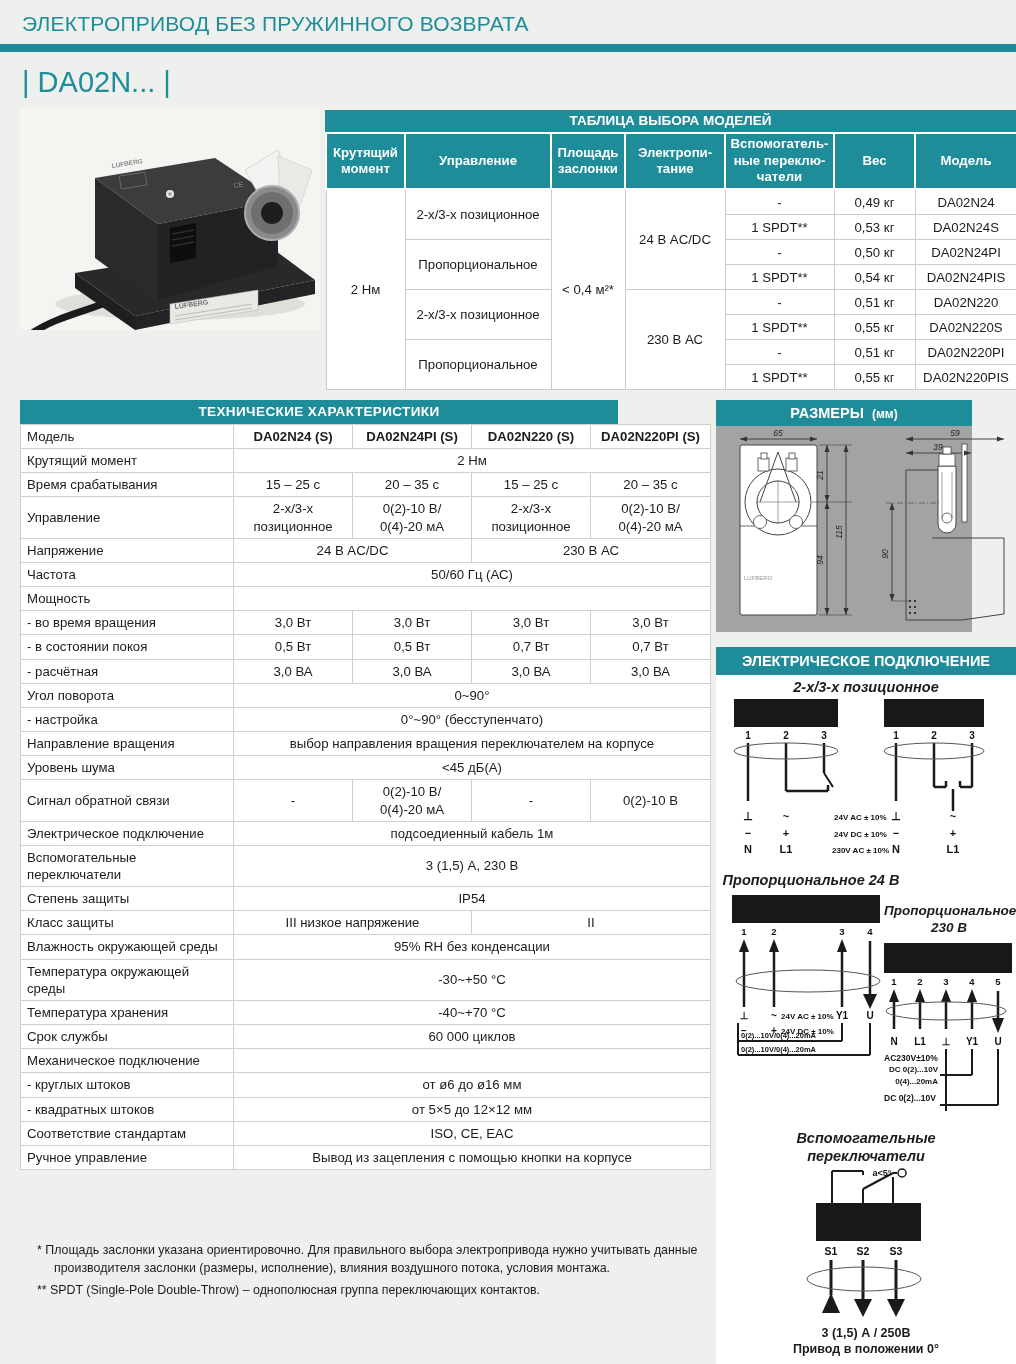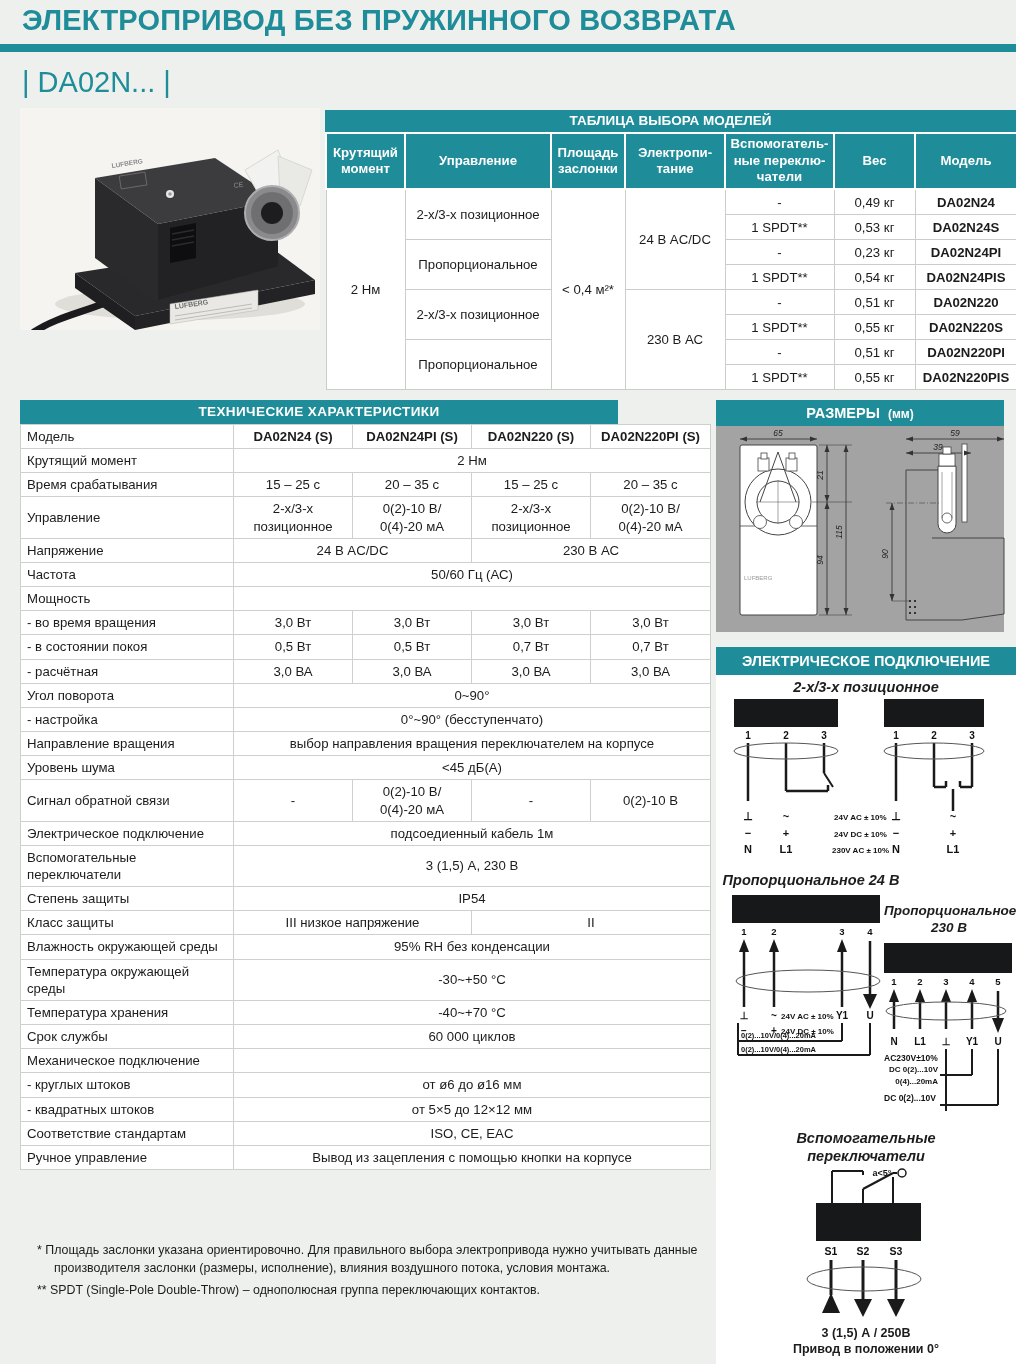--- a/index.html
+++ b/index.html
@@ -1,45 +1,45 @@
 <!DOCTYPE html>
 <html><head>
 <meta charset="utf-8">
 <style>
   html,body { margin:0; padding:0; }
   body { background:#edf0ed; font-family:"Liberation Sans", sans-serif; color:#1c1c1c; }
   .page { position:relative; width:1016px; height:1364px; background:#edf0ed; overflow:hidden; }
 
-  .main-title { position:absolute; left:22px; top:4px; font-size:29px; font-weight:700; color:#1e8c99; letter-spacing:.2px; }
+  .main-title { position:absolute; left:22px; top:12px; font-size:21px; font-weight:400; color:#1e8c99; letter-spacing:.2px; }
   .title-bar { position:absolute; left:0; top:44px; width:1016px; height:8px; background:#1e8c99; }
   .model-code { position:absolute; left:22px; top:66px; font-size:29px; font-weight:400; color:#1e8c99; }
 
   .photo { position:absolute; left:20px; top:108px; width:300px; height:222px; }
 
   .panel-title { background:#1e8c99; color:#fff; font-weight:700; text-align:center; }
 
   .mtable-wrap { position:absolute; left:325px; top:110px; width:691px; }
   .mtable-wrap .panel-title { height:22px; line-height:22px; font-size:13.5px; }
   table.mtable { border-collapse:collapse; table-layout:fixed; width:691px; font-size:13.2px; }
   .mtable th { background:#1e8c99; color:#fff; font-weight:700; border:2px solid #fff; padding:2px 1px; line-height:1.25; height:50px; white-space:pre-line; font-size:13.2px; }
   .mtable td { background:#fff; border:1px solid #c9cec9; text-align:center; height:24px; padding:0 2px; white-space:pre-line; }
-  .mtable td.model { font-weight:700; }
+  .mtable td.model { font-weight:400; }
 
   .stable-wrap { position:absolute; left:20px; top:400px; width:598px; }
   .stable-wrap .panel-title { height:24px; line-height:24px; font-size:13.5px; letter-spacing:.4px; }
   table.stable { border-collapse:collapse; table-layout:fixed; width:690px; font-size:13.2px; }
   .stable td { border:1px solid #cdd1cd; background:#fff; padding:3px 6px; white-space:pre-line; line-height:1.3; }
   .stable td.spec-label { text-align:left; }
   .stable td.spec-val { text-align:center; }
   .stable tr.bold td.spec-val { font-weight:700; }
 
   .footnotes { position:absolute; left:20px; top:1242px; width:688px; font-size:12.4px; line-height:1.45;margin-left:17px; }
   .footnotes p { margin:0 0 4px 0; padding-left:17px; text-indent:-17px; }
 
-  .dims-panel { position:absolute; left:716px; top:400px; width:288px; }
+  .dims-panel { position:absolute; left:716px; top:400px; width:256px; }
   .dims-panel .panel-title { height:26px; line-height:26px; font-size:14.5px; }
   .dims-panel .unit { font-size:12px; }
   .dims-body { position:relative; background:#a3a3a3; height:206px; }
   .dims-body svg { position:absolute; }
 
   .wiring-panel { position:absolute; left:716px; top:647px; width:300px; }
   .wiring-panel .panel-title { height:28px; line-height:28px; font-size:14.5px; }
   .wiring-body { position:relative; background:#fff; height:689px; }
   .wiring-body svg { position:absolute; }
   .wsub { position:absolute; font-style:italic; font-weight:700; font-size:14.5px; text-align:center; white-space:pre-line; line-height:1.25; }
@@ -132,21 +132,21 @@
           <td class="model">DA02N24</td>
         </tr>
         <tr>
           <td>1 SPDT**</td>
           <td>0,53 кг</td>
           <td class="model">DA02N24S</td>
         </tr>
         <tr>
           <td rowspan="2">Пропорциональное</td>
           <td>-</td>
-          <td>0,23 кг</td>
+          <td>0,50 кг</td>
           <td class="model">DA02N24PI</td>
         </tr>
         <tr>
           <td>1 SPDT**</td>
           <td>0,54 кг</td>
           <td class="model">DA02N24PIS</td>
         </tr>
         <tr>
           <td rowspan="2">2-х/3-х позиционное</td>
           <td rowspan="4">230 В АС</td>

